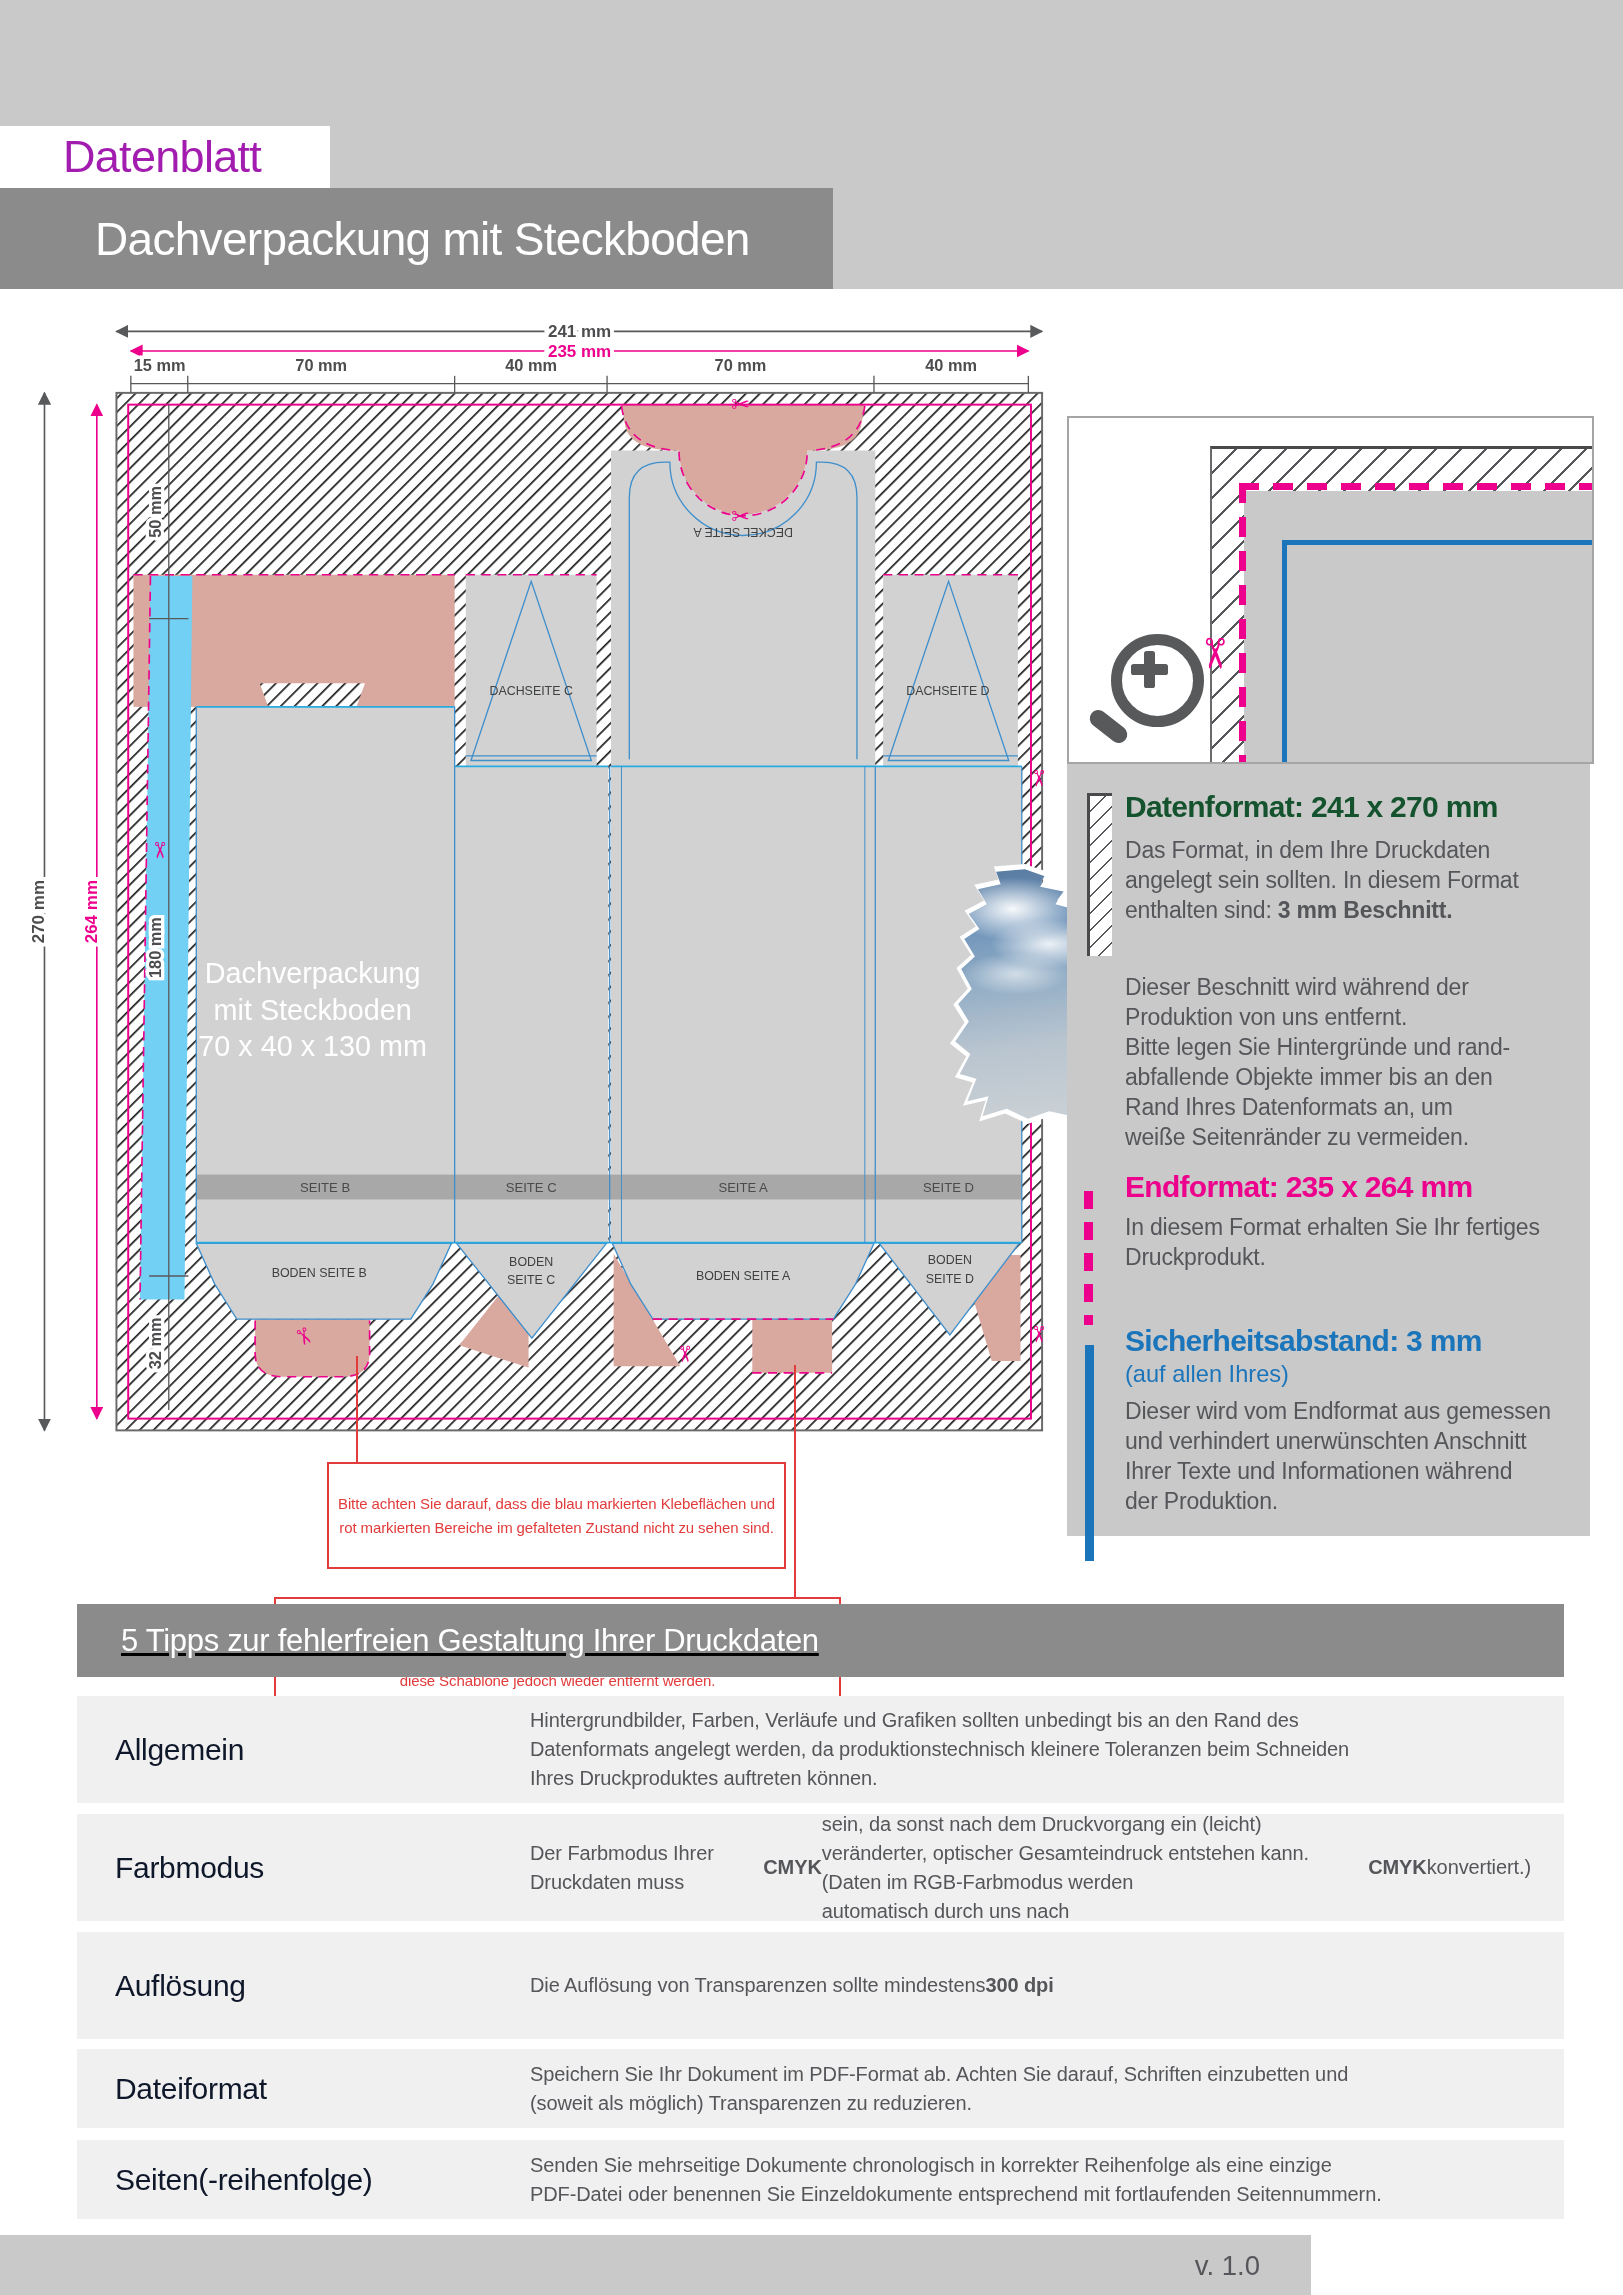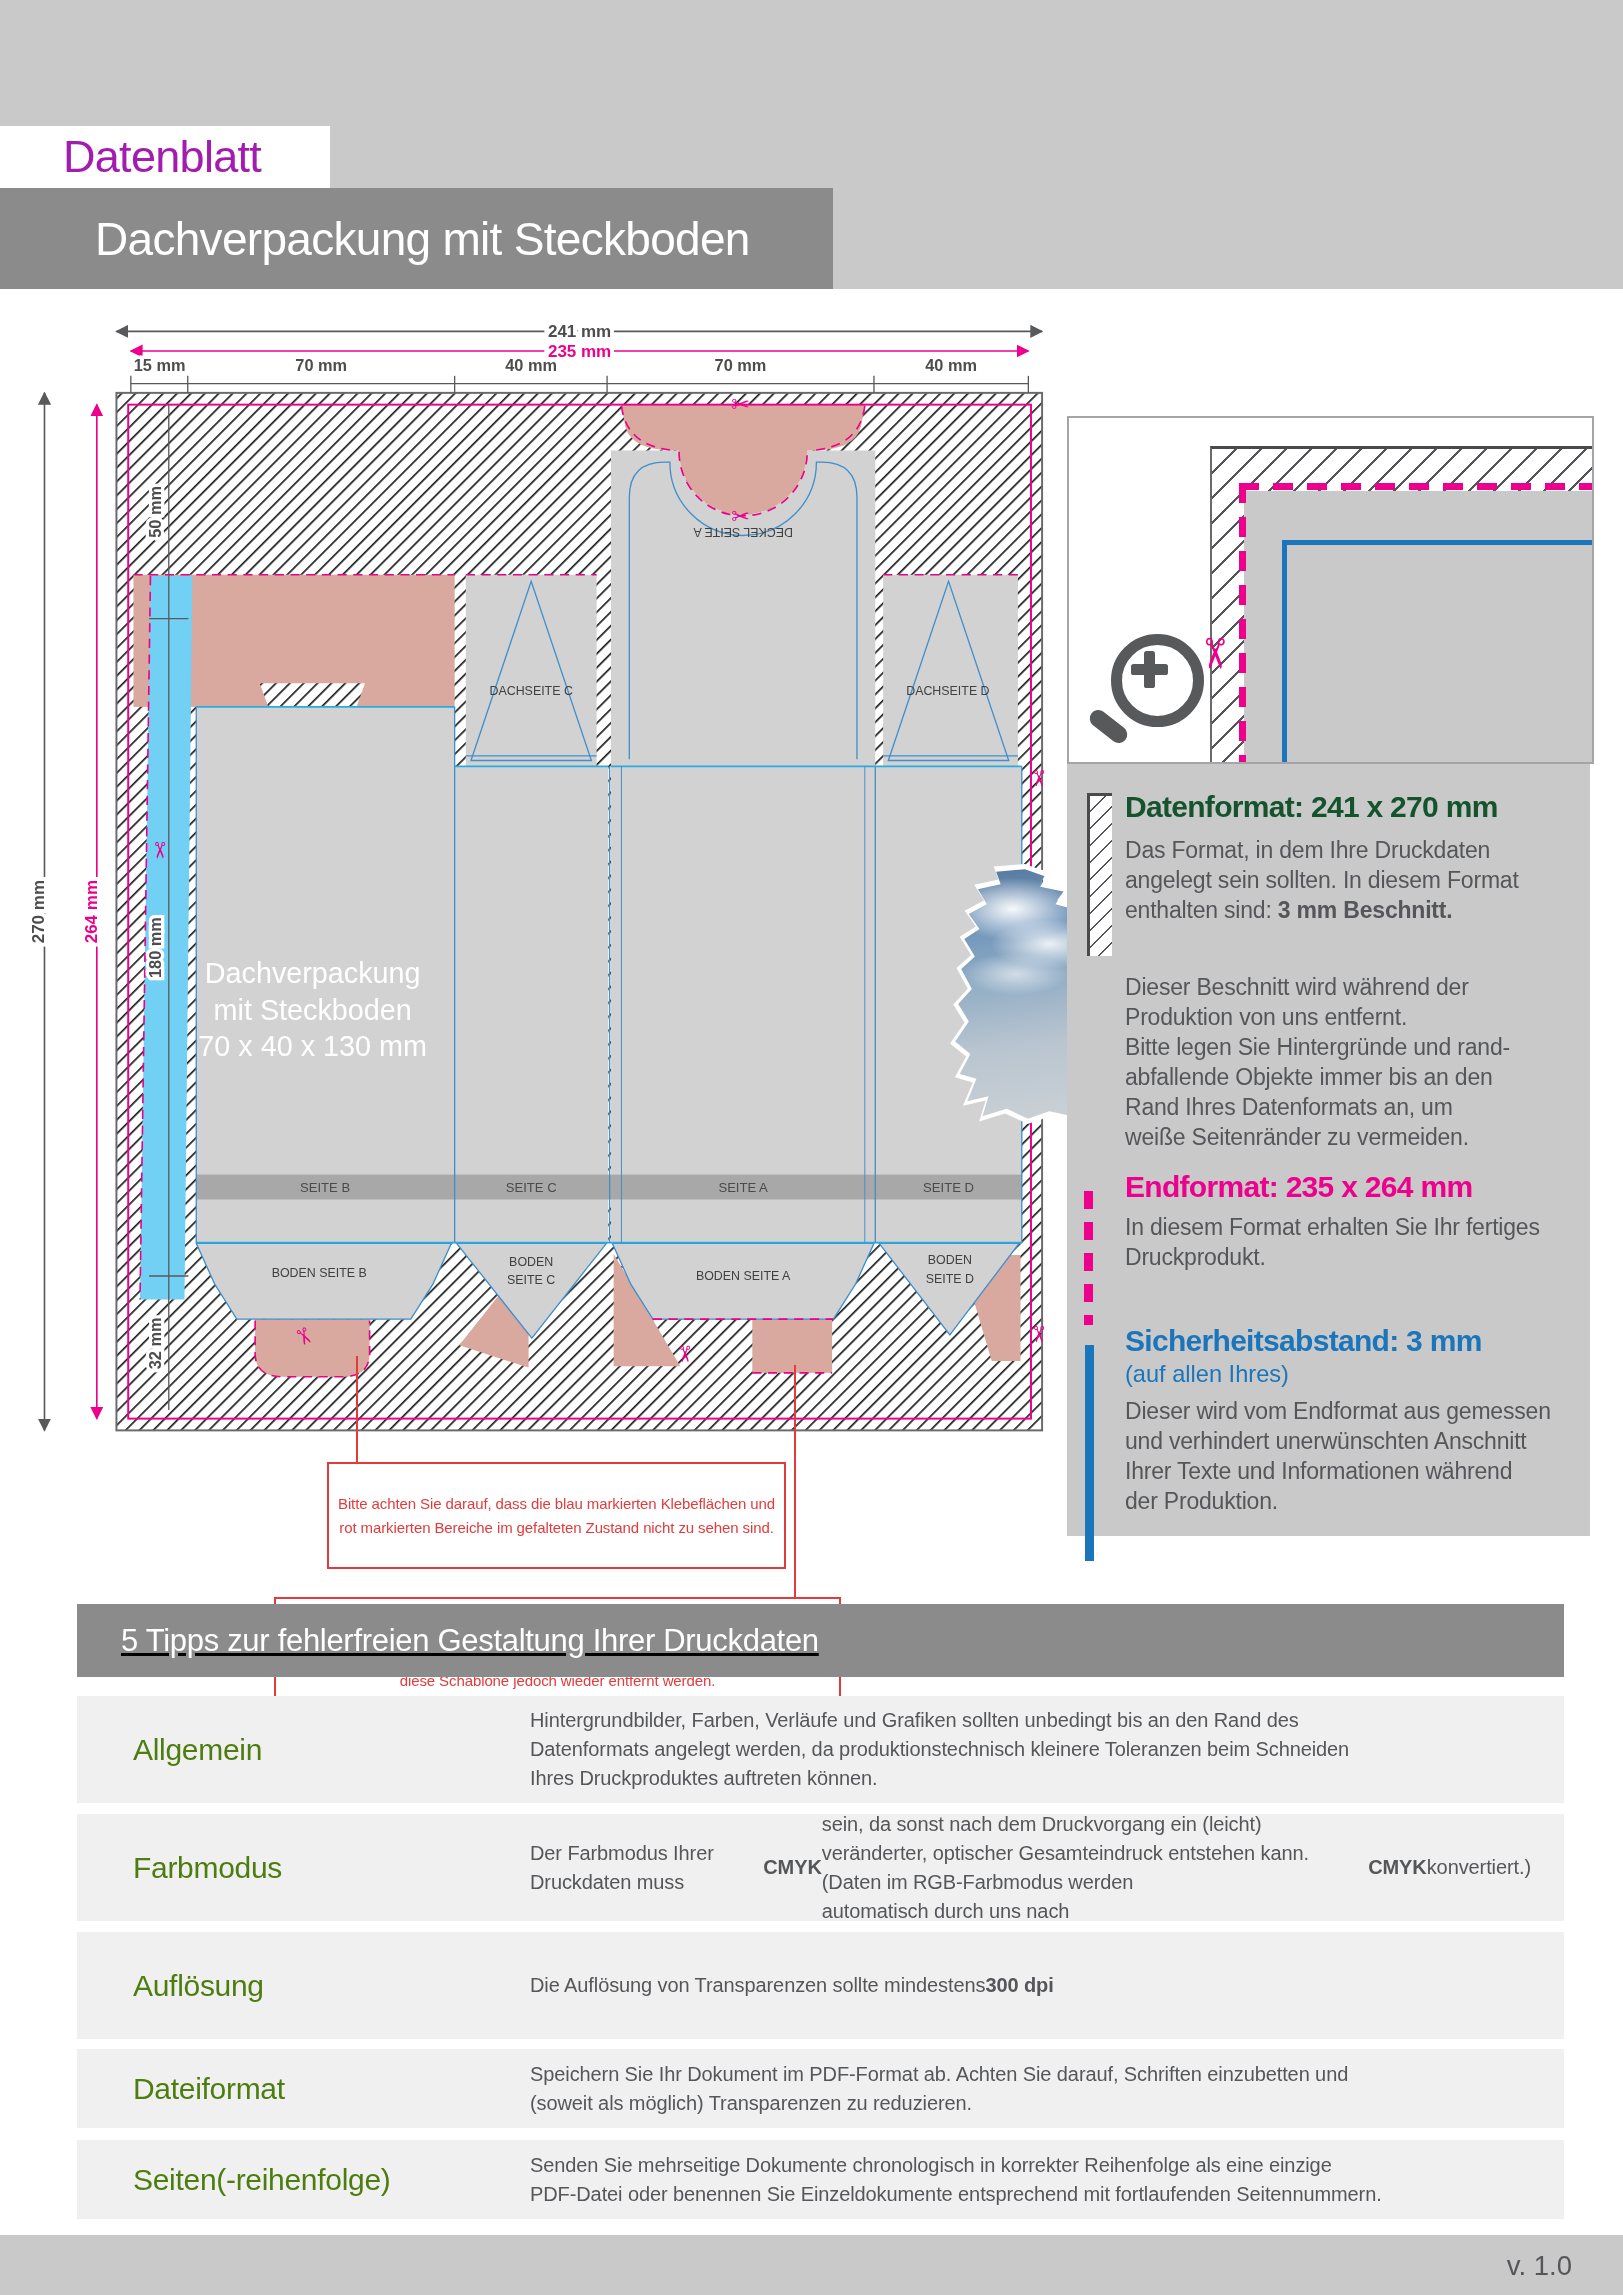--- a/index.html
+++ b/index.html
@@ -72,25 +72,25 @@
   .pink-dash-bar{left:17px;top:427px;width:9.2px;height:134px;
      background:repeating-linear-gradient(180deg,#ec008c 0 18.3px, rgba(0,0,0,0) 18.3px 31px);}
   .blue-bar{left:18.3px;top:581px;width:8.5px;height:216px;background:#1b75bb;}
 
   
   .tips-band{left:77px;top:1604px;width:1487px;height:73px;background:#8b8b8b;
      display:flex;align-items:center;text-decoration:underline;}
   .tips-band span{margin-left:44px;font-size:31px;color:#ffffff;letter-spacing:-0.3px;}
   .tip-row{left:77px;width:1487px;background:#f0f0f0;}
   .tip-label{left:38px;top:0;height:100%;display:flex;align-items:center;
-     font-size:30px;color:#4d7c0f;letter-spacing:-0.3px;margin-left:18px;}
+     font-size:30px;color:#0f172a;letter-spacing:-0.3px;}
   .tip-text{left:453px;top:0;height:100%;width:1001px;display:flex;align-items:center;
      font-size:20px;line-height:1.45;color:#55565a;white-space:pre-line;letter-spacing:-0.1px;}
 
-  .footer{left:0;top:2235px;width:1623px;height:61px;background:#c9c9c9;
+  .footer{left:0;top:2235px;width:1311px;height:61px;background:#c9c9c9;
      display:flex;align-items:center;justify-content:flex-end;}
   .footer span{margin-right:51px;font-size:27.5px;color:#55565a;}
 </style>
 </head>
 <body>
 
 <div class="abs top-band"></div>
 <div class="abs datenblatt-box">
   <span>Datenblatt</span>
 </div>

